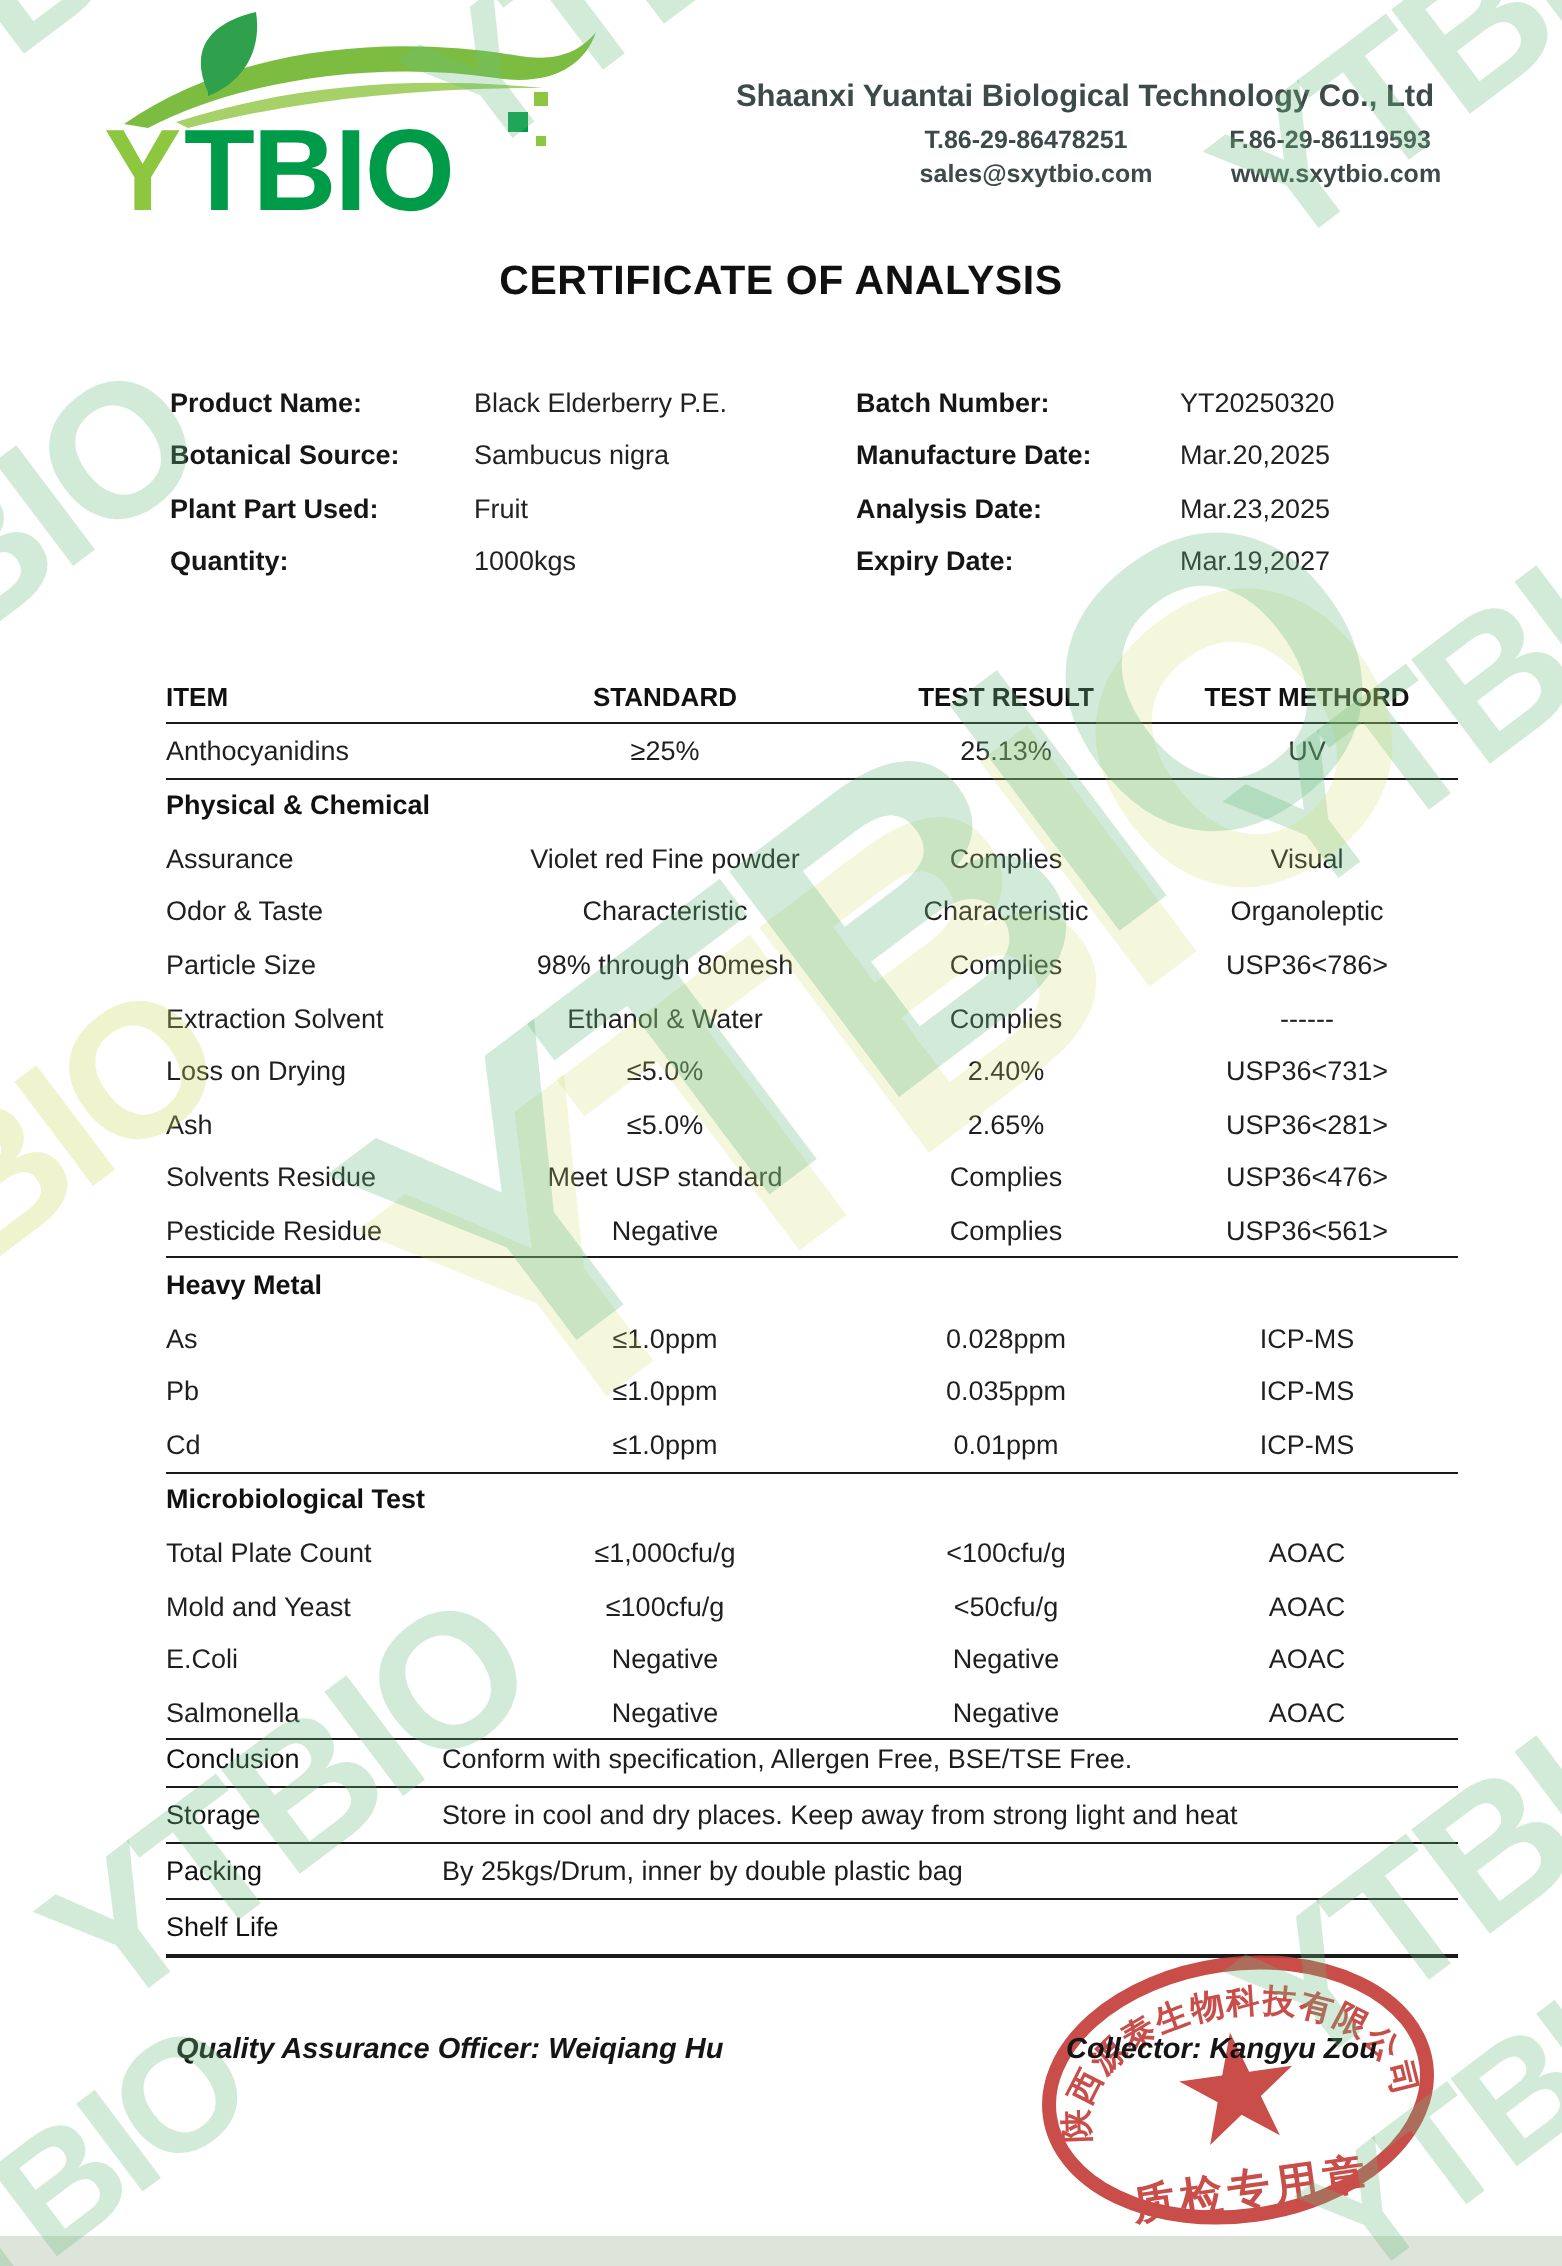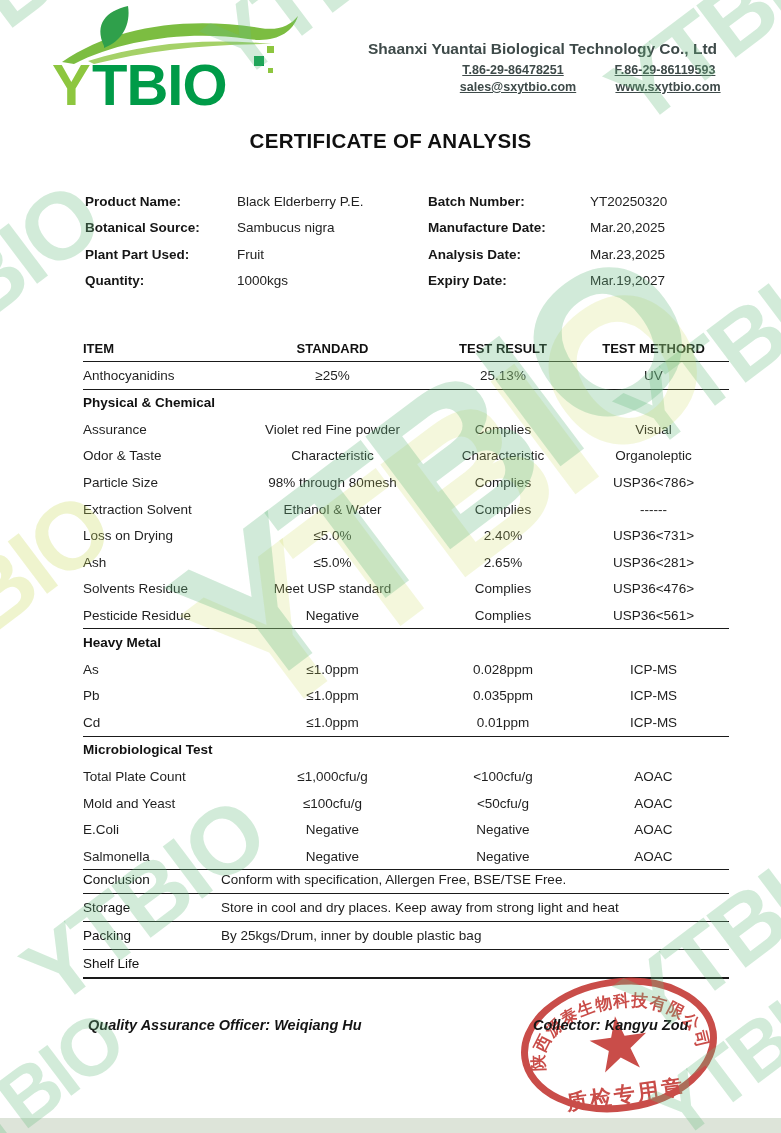--- a/index.html
+++ b/index.html
@@ -21,21 +21,21 @@
   .wm-rl{left:603px;top:880px;font-size:95px;}
   .wm-br{left:640px;top:1010px;font-size:80px;}
   .wm-bl2{left:-90px;top:1055px;font-size:80px;}
 
   .content{position:absolute;inset:0;z-index:1;}
 
   
   .logo{position:absolute;left:48px;top:6px;width:255px;height:112px;}
   .company-name{position:absolute;left:360px;top:40px;width:365px;text-align:center;
       font-size:15.5px;font-weight:700;color:#3e4a49;}
-  .contact{position:absolute;font-size:12.5px;font-weight:700;color:#3e4a49;text-decoration:underline;}
+  .contact{position:absolute;font-size:12.5px;font-weight:700;color:#3e4a49;}
   .ct-phone{left:448px;top:63px;width:130px;text-align:center;}
   .ct-fax{left:600px;top:63px;width:130px;text-align:center;}
   .ct-email{left:448px;top:80px;width:140px;text-align:center;}
   .ct-web{left:602px;top:80px;width:132px;text-align:center;}
 
   
   .title{position:absolute;left:0;top:129px;width:100%;text-align:center;
       font-size:20.5px;font-weight:800;color:#101010;letter-spacing:.3px;}
 
   

